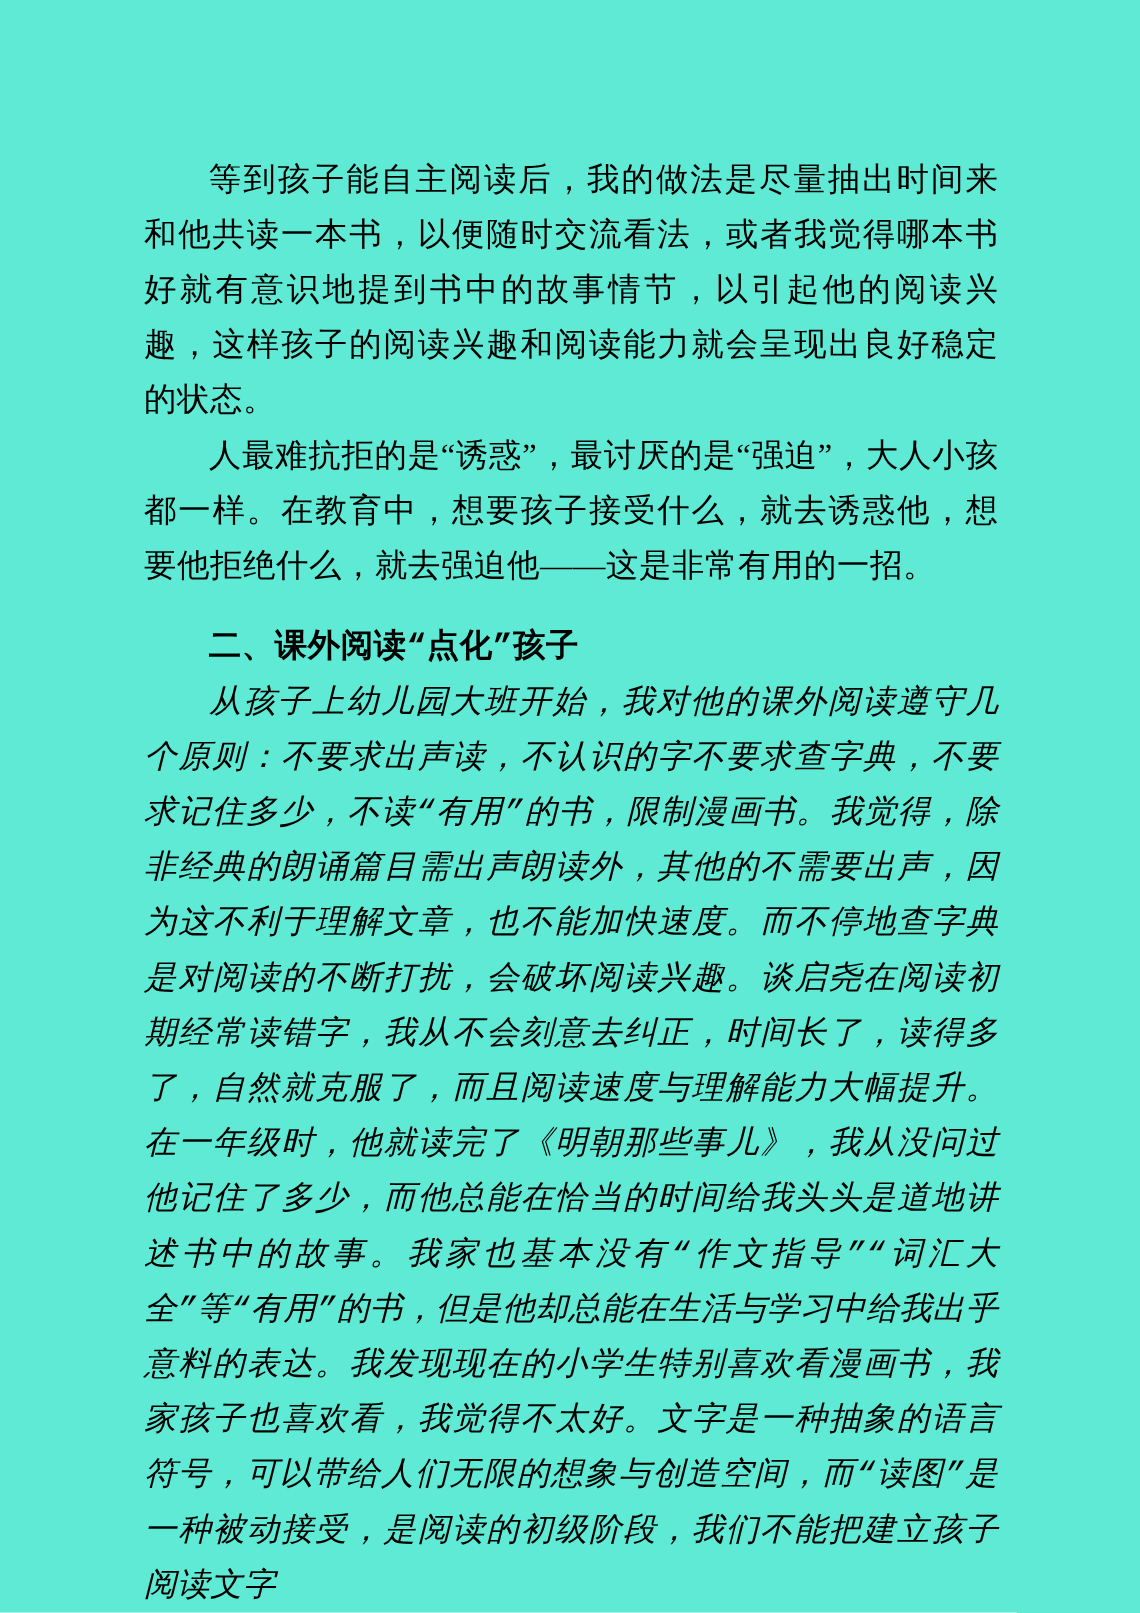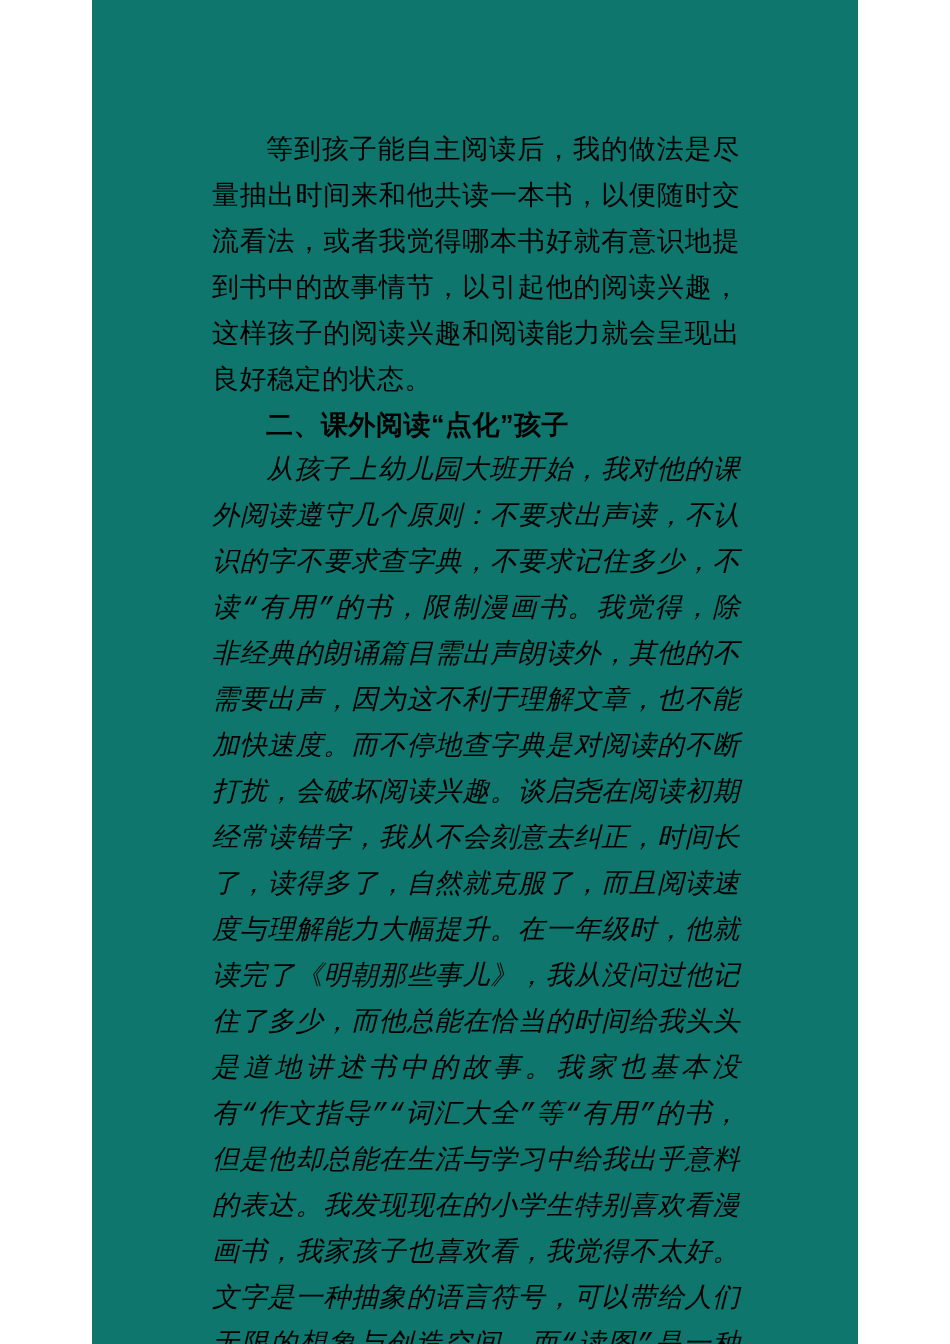--- a/index.html
+++ b/index.html
@@ -2,24 +2,24 @@
 <html><head>
 <meta charset="utf-8">
 <style>
   html, body {
     margin: 0;
     padding: 0;
     background: #ffffff;
   }
   .page {
     position: relative;
-    width: 766px;
+    width: 950px;
     height: 1344px;
     margin: 0 auto;
-    background: #0f766e;
+    background: #5eead4;
     box-sizing: border-box;
     padding: 126px 118px 0 120px;
     overflow: hidden;
     color: #000000;
     font-family: "Liberation Serif", "DejaVu Serif", serif;
   }
   .body-text,
   .heading {
     margin: 0;
     font-size: 27px;
@@ -27,32 +27,34 @@
     text-align: justify;
     text-justify: inter-ideograph;
     text-indent: 2em;
     letter-spacing: 0.5px;
     word-break: break-all;
   }
   .body-text {
     font-weight: normal;
   }
   .heading {
-    font-family: Liberation Sans, sans-serif;
+    font-family: Liberation Mono, monospace;
     font-weight: bold;
+    margin-top: 24px;
   }
   .kai {
     
     font-style: italic;
     font-family: Liberation Mono, monospace;
   }
 </style>
 </head>
 <body>
 
 <div class="page">
   <p class="body-text">等到孩子能自主阅读后，我的做法是尽量抽出时间来和他共读一本书，以便随时交流看法，或者我觉得哪本书好就有意识地提到书中的故事情节，以引起他的阅读兴趣，这样孩子的阅读兴趣和阅读能力就会呈现出良好稳定的状态。</p>
 
+  <p class="body-text">人最难抗拒的是“诱惑”，最讨厌的是“强迫”，大人小孩都一样。在教育中，想要孩子接受什么，就去诱惑他，想要他拒绝什么，就去强迫他——这是非常有用的一招。</p>
 
   <h2 class="heading">二、课外阅读“点化”孩子</h2>
 
   <p class="body-text kai">从孩子上幼儿园大班开始，我对他的课外阅读遵守几个原则：不要求出声读，不认识的字不要求查字典，不要求记住多少，不读“有用”的书，限制漫画书。我觉得，除非经典的朗诵篇目需出声朗读外，其他的不需要出声，因为这不利于理解文章，也不能加快速度。而不停地查字典是对阅读的不断打扰，会破坏阅读兴趣。谈启尧在阅读初期经常读错字，我从不会刻意去纠正，时间长了，读得多了，自然就克服了，而且阅读速度与理解能力大幅提升。在一年级时，他就读完了《明朝那些事儿》，我从没问过他记住了多少，而他总能在恰当的时间给我头头是道地讲述书中的故事。我家也基本没有“作文指导”“词汇大全”等“有用”的书，但是他却总能在生活与学习中给我出乎意料的表达。我发现现在的小学生特别喜欢看漫画书，我家孩子也喜欢看，我觉得不太好。文字是一种抽象的语言符号，可以带给人们无限的想象与创造空间，而“读图”是一种被动接受，是阅读的初级阶段，我们不能把建立孩子阅读文字</p>
 </div>
 
 </body></html>

